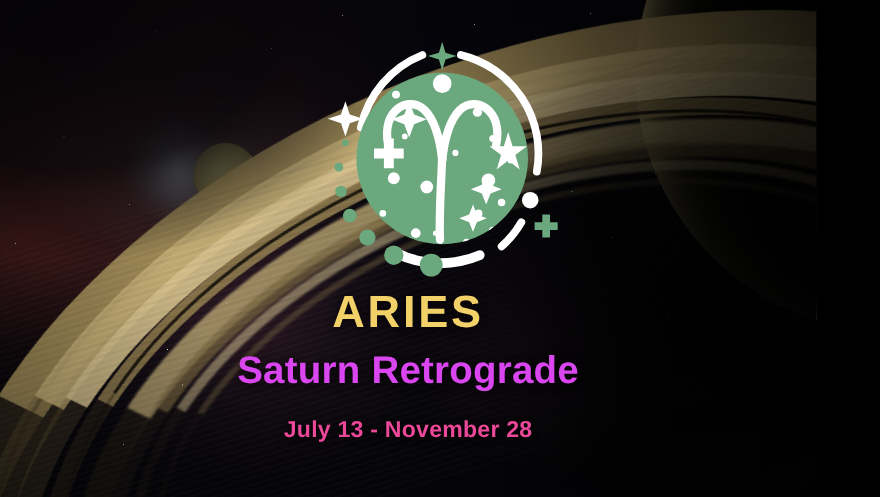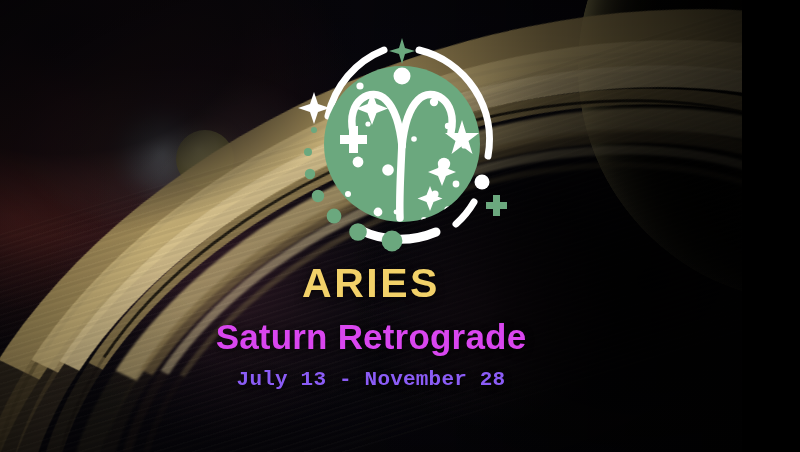--- a/index.html
+++ b/index.html
@@ -295,27 +295,27 @@
     font-family: "Liberation Sans", sans-serif;
     font-weight: bold;
     font-size: 35px;
     letter-spacing: 0.2px;
     color: #d946ef;
     line-height: 1.05;
     margin: 14px 0 0 0;
     text-shadow: 0 2px 9px rgba(0,0,0,0.80);
   }
   .title-dates {
-    font-family: Liberation Mono, monospace;
+    font-family: Liberation Sans, sans-serif;
     font-weight: bold;
     font-size: 21px;
     letter-spacing: 0.2px;
-    color: #8b5cf6;
+    color: #ec4899;
     line-height: 1.05;
-    margin: 13px 0 0 0;
+    margin: 24px 0 0 0;
     text-shadow: 0 2px 7px rgba(0,0,0,0.80);
   }
 </style>
 </head>
 <body>
 
 <div id="banner">
 
   <div class="layer space-base"></div>
   <div class="layer nebula-red"></div>

